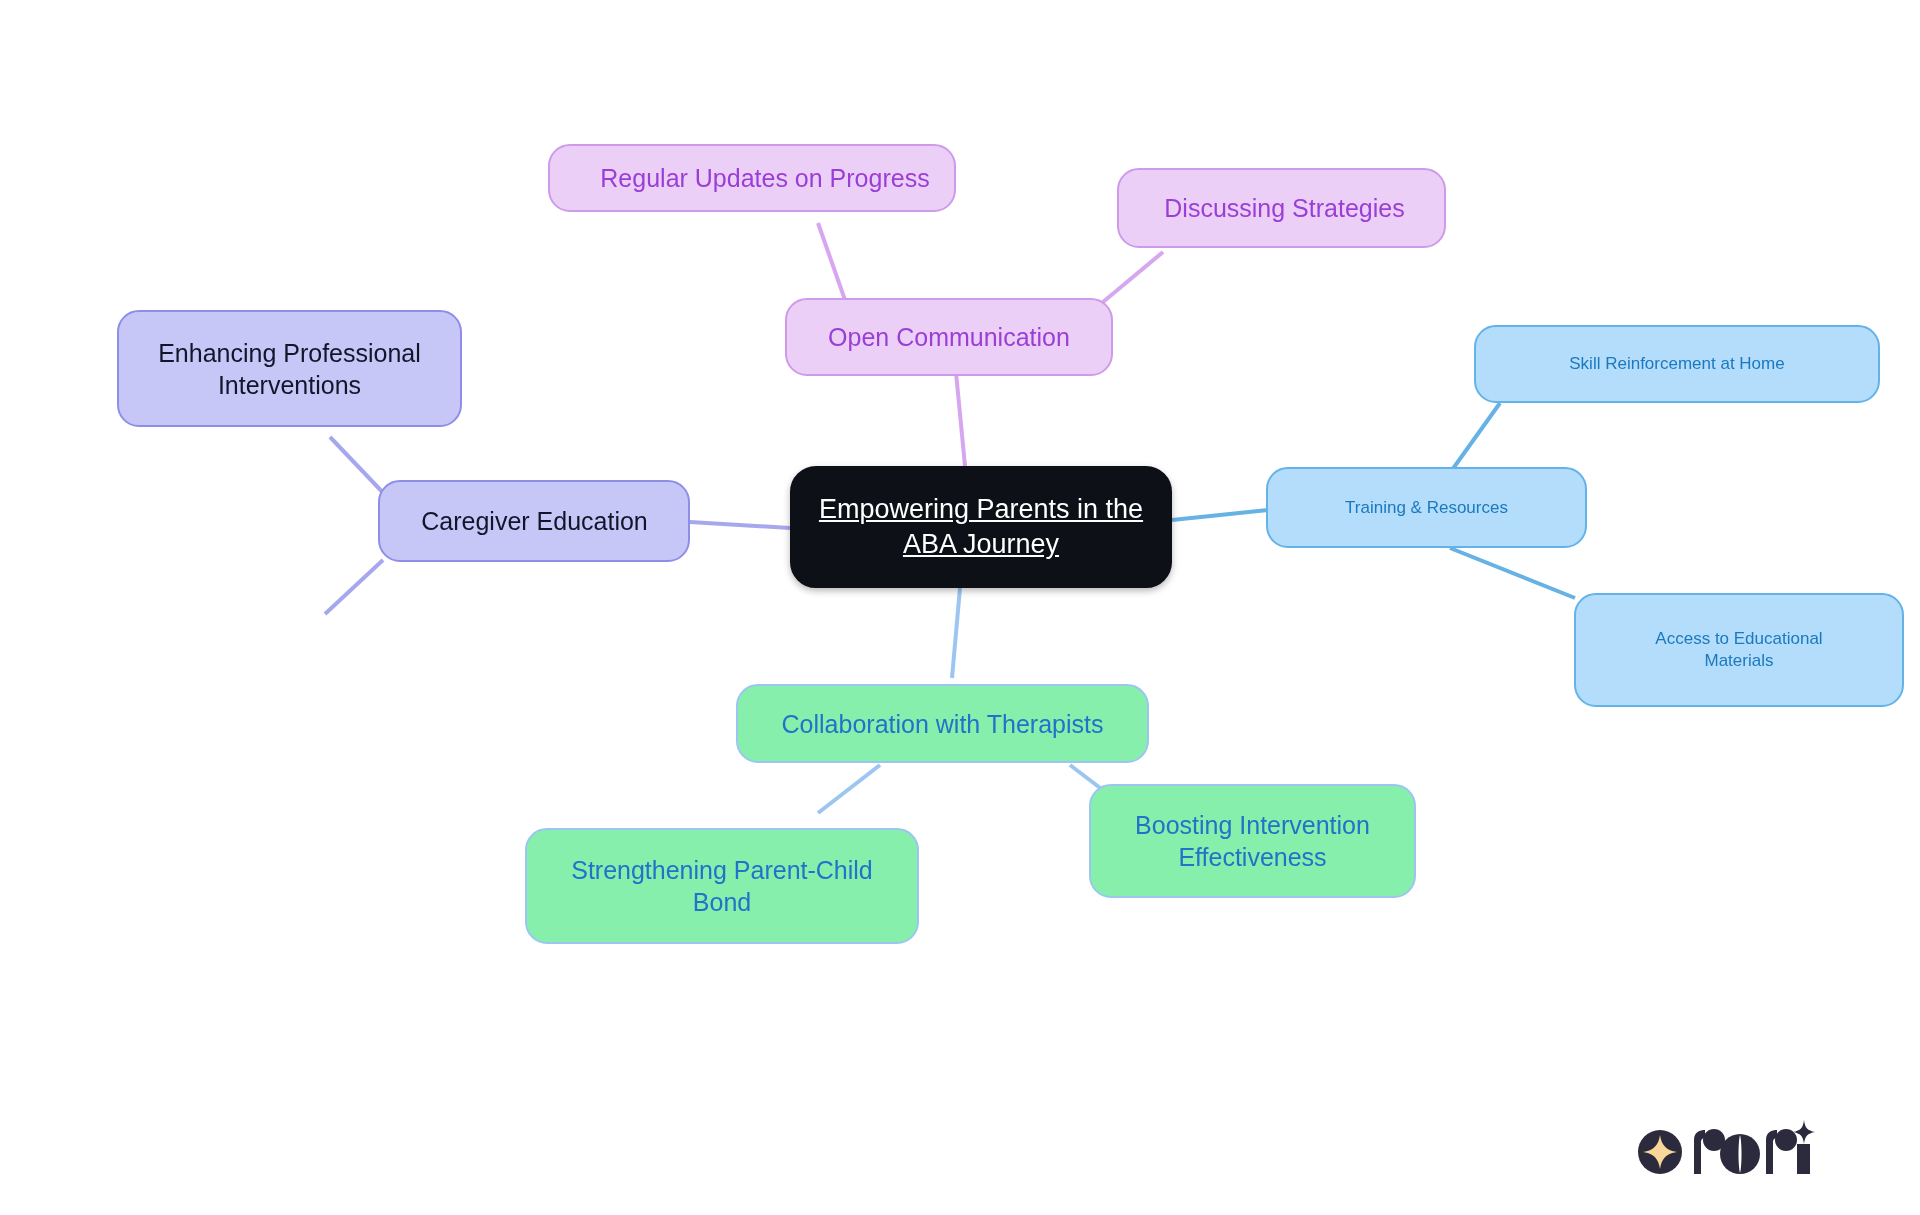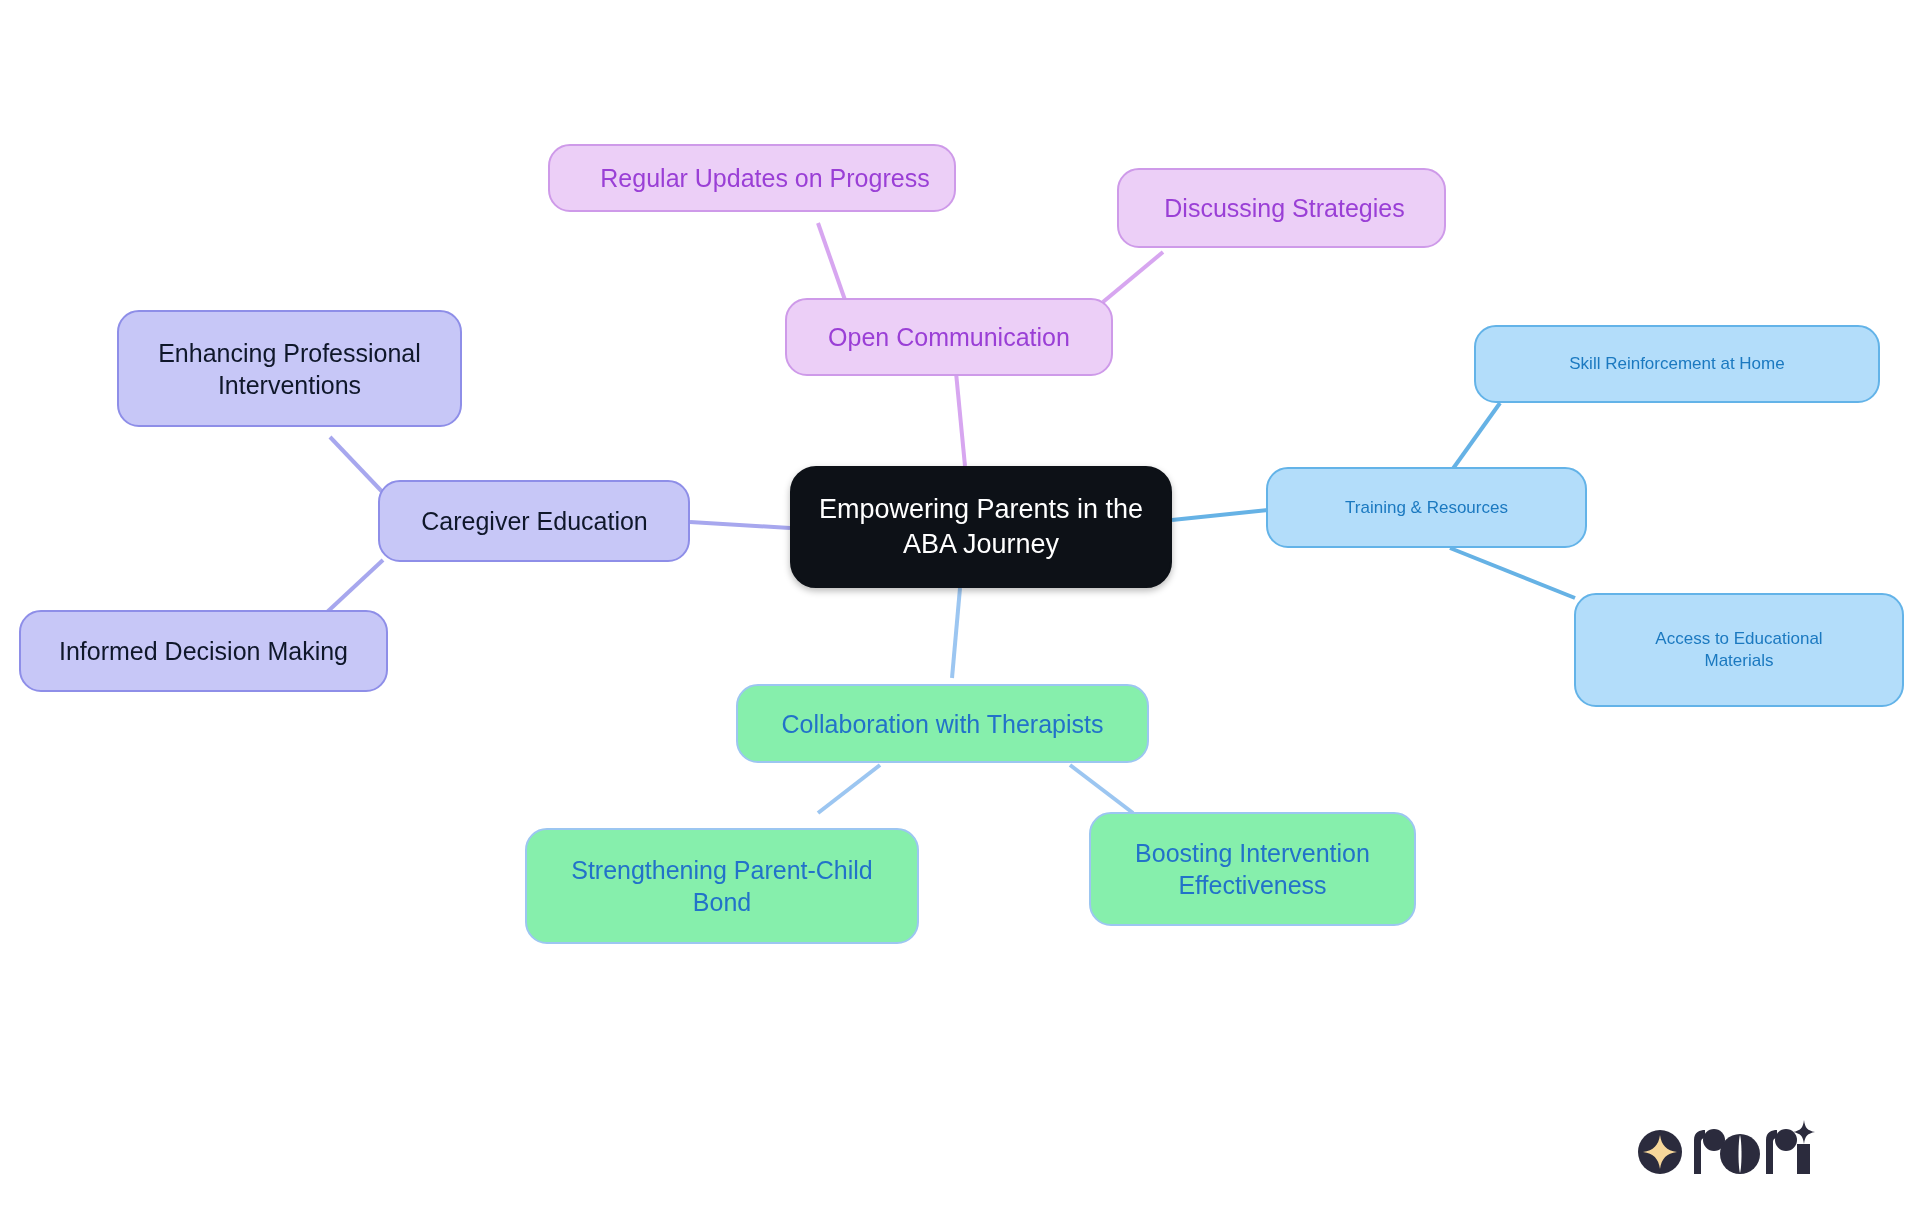--- a/index.html
+++ b/index.html
@@ -118,49 +118,48 @@
 
     <path d="M 1450 548 L 1575 598" fill="none" stroke="#66b2e5" stroke-width="4"></path>
 
     <path d="M 960 588 L 952 678" fill="none" stroke="#9cc6f1" stroke-width="4"></path>
 
     <path d="M 880 765 L 818 813" fill="none" stroke="#9cc6f1" stroke-width="4"></path>
 
     <path d="M 1070 765 L 1133 813" fill="none" stroke="#9cc6f1" stroke-width="4"></path>
   </svg>
 
-  <div class="node root" style="left:790px; top:466px; width:382px; height:122px;">Empowering Parents in the
+  <div class="node root" style="left:790px; top:466px; width:382px; height:122px;text-decoration:underline;">Empowering Parents in the
 ABA Journey</div>
 
   <div class="node purple" style="left:378px; top:480px; width:312px; height:82px;padding-left:15px;">Caregiver Education</div>
 
   <div class="node purple" style="left:117px; top:310px; width:345px; height:117px;">Enhancing Professional
 Interventions</div>
 
-  <div class="node purple" style="left:19px; top:610px; width:369px; height:82px;">Informed Decision Making</div>
 
   <div class="node pink" style="left:785px; top:298px; width:328px; height:78px;">Open Communication</div>
 
   <div class="node pink" style="left:548px; top:144px; width:408px; height:68px;padding-left:40px;">Regular Updates on Progress</div>
 
   <div class="node pink" style="left:1117px; top:168px; width:329px; height:80px;padding-left:20px;">Discussing Strategies</div>
 
   <div class="node blue" style="left:1266px; top:467px; width:321px; height:81px;">Training &amp; Resources</div>
 
   <div class="node blue" style="left:1474px; top:325px; width:406px; height:78px;">Skill Reinforcement at Home</div>
 
   <div class="node blue" style="left:1574px; top:593px; width:330px; height:114px;">Access to Educational
 Materials</div>
 
   <div class="node softblue" style="left:736px; top:684px; width:413px; height:79px;">Collaboration with Therapists</div>
 
   <div class="node softblue" style="left:525px; top:828px; width:394px; height:116px;">Strengthening Parent-Child
 Bond</div>
 
-  <div class="node softblue" style="left:1089px; top:812px; width:327px; height:114px;">Boosting Intervention
+  <div class="node softblue" style="left:1089px; top:784px; width:327px; height:114px;">Boosting Intervention
 Effectiveness</div>
 
   <svg id="logo" viewBox="0 0 184 64" xmlns="http://www.w3.org/2000/svg">
 
     <circle cx="24" cy="34" r="22" fill="#2b2b3d"></circle>
     <path d="M24 17 C25.6 27.6 30.4 32.4 41 34 C30.4 35.6 25.6 40.4 24 51 C22.4 40.4 17.6 35.6 7 34 C17.6 32.4 22.4 27.6 24 17 Z" fill="#f7d79a"></path>
 
     <path d="M58 22 C58 14 64 12 69 12 L69 20 C65.5 20 65 22.5 65 25 L65 56 L58 56 Z" fill="#2b2b3d"></path>
     <circle cx="78" cy="22" r="11" fill="#2b2b3d"></circle>
 

